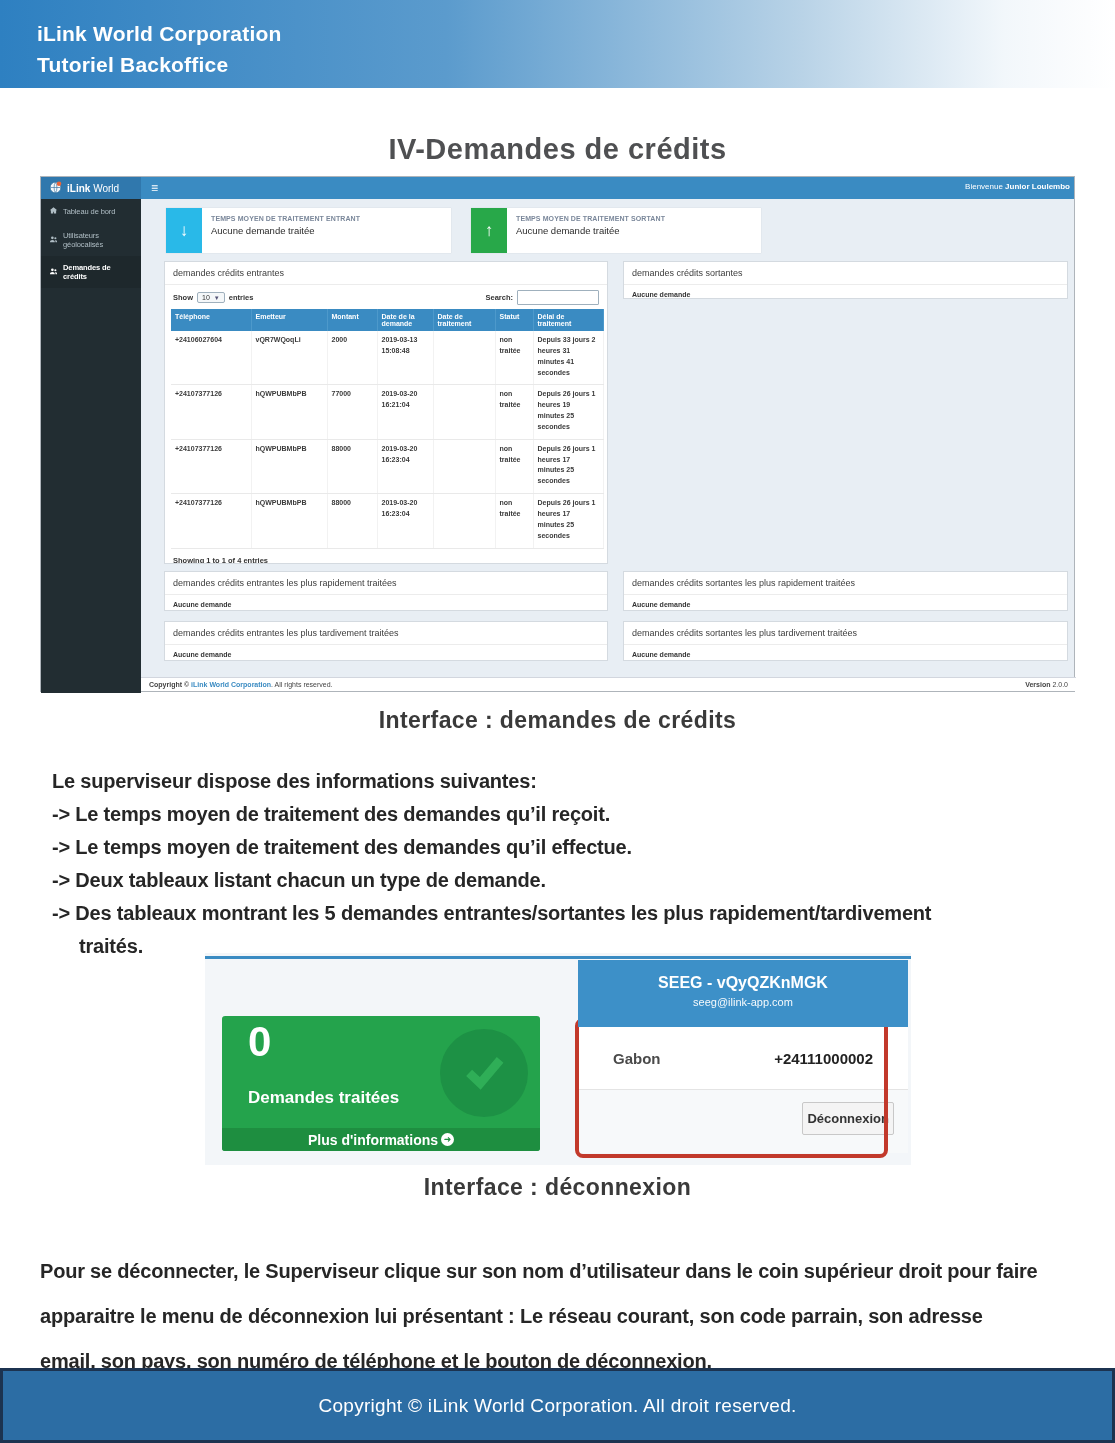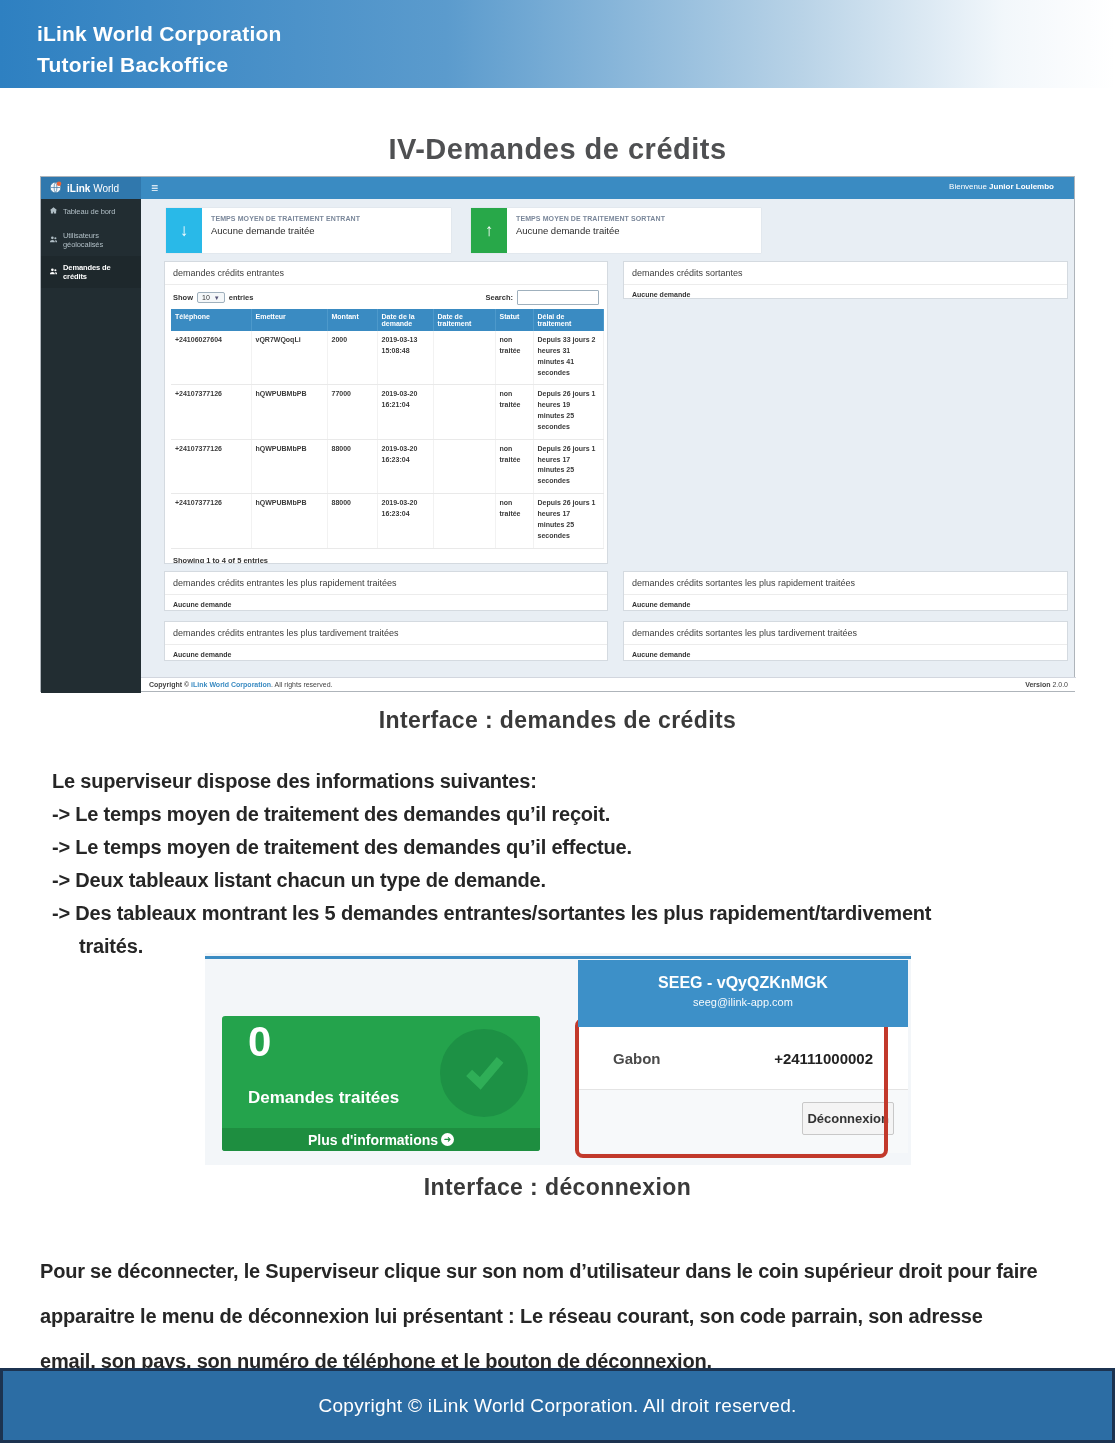--- a/index.html
+++ b/index.html
@@ -44,21 +44,21 @@
     position:absolute;left:40px;top:176px;width:1035px;height:516px;
     box-sizing:border-box;border:1px solid #aeb4ba;background:#e8eef4;font-weight:400;
   }
   .s1-topbar{position:absolute;left:0;top:0;width:100%;height:22px;background:#3a8bc2;}
   .s1-logo{
     position:absolute;left:0;top:0;width:100px;height:22px;background:#3078ad;color:#fff;
     display:flex;align-items:center;gap:5px;padding-left:8px;box-sizing:border-box;font-size:10px;
   }
   .s1-logo b{font-weight:700;}
   .s1-burger{position:absolute;left:110px;top:3px;color:#fff;font-size:12px;line-height:16px;cursor:pointer;}
-  .s1-welcome{position:absolute;right:20px;top:5px;color:#fff;font-size:8px;}
+  .s1-welcome{position:absolute;right:4px;top:5px;color:#fff;font-size:8px;}
   .s1-welcome b{font-weight:700;}
   .s1-sidebar{position:absolute;left:0;top:22px;width:100px;height:494px;background:#222d32;}
   .s1-item{
     display:flex;align-items:center;gap:5px;padding:7px 8px;color:#b0bec5;font-size:7.5px;letter-spacing:-.1px;cursor:pointer;
   }
   .s1-item svg{flex:0 0 auto;}
   .s1-item.active{color:#ffffff;font-weight:700;background:#1e282c;}
   .s1-content{position:absolute;left:100px;top:22px;width:935px;height:480px;}
   .statbox{
     position:absolute;height:45px;background:#ffffff;display:flex;box-shadow:0 0 1px rgba(0,0,0,.15);
@@ -307,21 +307,21 @@
               <td>+24107377126</td>
               <td>hQWPUBMbPB</td>
               <td>88000</td>
               <td>2019-03-20 16:23:04</td>
               <td></td>
               <td>non traitée</td>
               <td>Depuis 26 jours 1 heures 17 minutes 25 secondes</td>
             </tr>
           </tbody>
       </table>
-      <div class="tbl-summary">Showing 1 to 4 of 5 entries</div>
+      <div class="tbl-summary">Showing 1 to 1 of 4 entries</div>
 
     </div>
 
     <div class="panel" id="panel-out">
       <div class="panel-title">demandes crédits sortantes</div>
       <div class="panel-empty">Aucune demande</div>
     </div>
 
     <div class="panel" id="p-out-fast">
       <div class="panel-title">demandes crédits sortantes les plus rapidement traitées</div>

